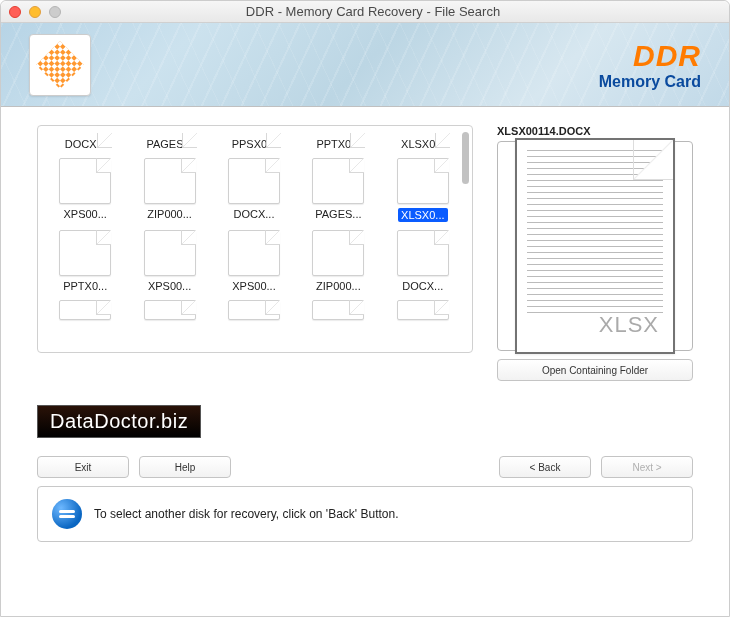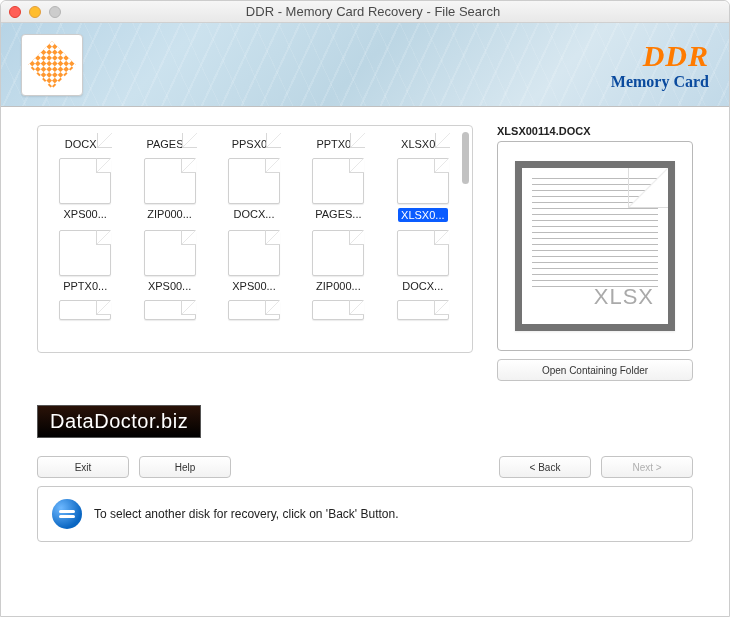--- a/index.html
+++ b/index.html
@@ -8,21 +8,21 @@
 
 .titlebar { height: 22px; background: linear-gradient(#f6f6f6, #e8e8e8); border-bottom: 1px solid #d0d0d0; display: flex; align-items: center; padding: 0 8px; border-radius: 6px 6px 0 0; }
 .traffic-lights { display: flex; gap: 8px; margin-right: 12px; }
 .light { width: 12px; height: 12px; border-radius: 50%; }
 .light.close { background: #ff5f57; border: 0.5px solid #e33e32; }
 .light.min { background: #ffbd2e; border: 0.5px solid #e09e3e; }
 .light.max { background: #ccc; border: 0.5px solid #b4b4b4; }
 .title { flex: 1; text-align: center; font-size: 13px; color: #4a4a4a; margin-left: -48px; }
 
 
-.banner { height: 84px; background: linear-gradient(135deg,#b7d4e6 0%,#cce2ee 25%,#bcd6e4 50%,#d7e7f0 75%,#c1d9e8 100%); position: relative; display: flex; align-items: center; justify-content: space-between; padding: 0 20px; border-bottom: 1px solid #c0c0c0; font-family: Liberation Serif, serif; }
+.banner { height: 84px; background: linear-gradient(135deg,#b7d4e6 0%,#cce2ee 25%,#bcd6e4 50%,#d7e7f0 75%,#c1d9e8 100%); position: relative; display: flex; align-items: center; justify-content: space-between; padding: 0 28px; border-bottom: 1px solid #c0c0c0; }
 .banner::before{content:'';position:absolute;inset:0;background:repeating-linear-gradient(115deg,rgba(255,255,255,0.15) 0 2px,transparent 2px 18px),repeating-linear-gradient(65deg,rgba(255,255,255,0.1) 0 1px,transparent 1px 22px);}
 .logo-box { width: 62px; height: 62px; background: #fff; border: 1px solid #ccc; border-radius: 4px; display: flex; align-items: center; justify-content: center; box-shadow: 0 1px 2px rgba(0,0,0,0.1); position: relative; z-index:1; }
 .logo-pattern { width: 34px; height: 34px; background: repeating-conic-gradient(#ff9830 0% 25%, #fff 0% 50%) 0 0/8px 8px; transform: rotate(45deg); }
 .brand { text-align: right; position: relative; z-index:1; }
 .brand-ddr { font-size: 30px; font-weight: 800; color: #ff7b00; letter-spacing: 1px; font-style: italic; }
 .brand-sub { font-size: 16px; color: #0a4a9e; font-weight: 600; }
 
 
 .main { padding: 18px 36px 10px; display: flex; gap: 24px; }
 .file-area { flex: 1; }
@@ -33,21 +33,21 @@
 .file-thumb::after { content:''; position:absolute; top:-1px; right:-1px; width:14px; height:14px; background: linear-gradient(135deg, transparent 48%, #e8e8e8 50%, #fff 52%); border-left:1px solid #d8d8d8; border-bottom:1px solid #d8d8d8; }
 .file-label { font-size: 11px; margin-top: 4px; max-width: 58px; overflow: hidden; text-overflow: ellipsis; white-space: nowrap; color:#222; }
 .file-item.selected .file-label { background: #0a5cff; color: #fff; border-radius: 2px; padding: 1px 3px; }
 .scrollbar { position: absolute; right: 3px; top: 6px; width: 7px; height: 52px; background: #c2c2c2; border-radius: 4px; }
 .row0 .file-thumb{height:0;border:none;box-shadow:none;}
 .row3 .file-thumb{height:20px;}
 
 .preview { width: 196px; }
 .preview-title { font-size: 11px; font-weight: 700; margin-bottom: 4px; color:#222; }
 .preview-box { border: 1px solid #b8b8b8; border-radius: 4px; height: 210px; padding: 10px; display:flex; align-items:center; justify-content:center; background:#fff; }
-.preview-doc { width: 160px; height: 170px; border:7px solid #737373; position:relative; background:#fff; box-shadow:0 1px 2px rgba(0,0,0,0.08); overflow:hidden; }
+.preview-doc { width: 160px; height: 216px; border:2px solid #737373; position:relative; background:#fff; box-shadow:0 1px 2px rgba(0,0,0,0.08); overflow:hidden; }
 .preview-doc::after{content:'';position:absolute;top:-1px;right:-1px;width:40px;height:40px;background:linear-gradient(135deg,transparent 48%,#eee 50%,#fff 52%);border-left:1px solid #ddd;border-bottom:1px solid #ddd;}
 .preview-lines{position:absolute;inset:10px 10px 36px;background:repeating-linear-gradient(#bbb 0 1px,transparent 1px 6px);}
 .preview-ext{position:absolute;bottom:14px;right:14px;font-size:22px;color:#aaa;font-weight:400;letter-spacing:1px;}
 
 .open-folder-btn { width: 196px; margin-top: 8px; }
 
 
 .btn { height: 22px; background: linear-gradient(#fff,#f2f2f2); border: 1px solid #c4c4c4; border-radius: 4px; font-size: 10px; color: #333; display: inline-flex; align-items: center; justify-content: center; padding: 0 14px; cursor: pointer; }
 .btn.disabled { color: #b0b0b0; cursor: default; }
 

